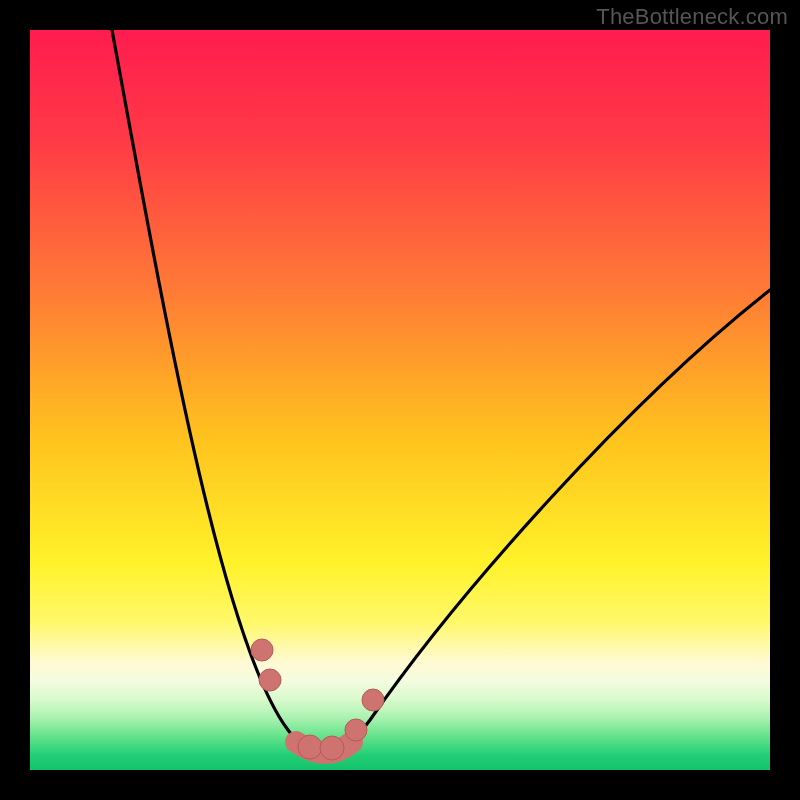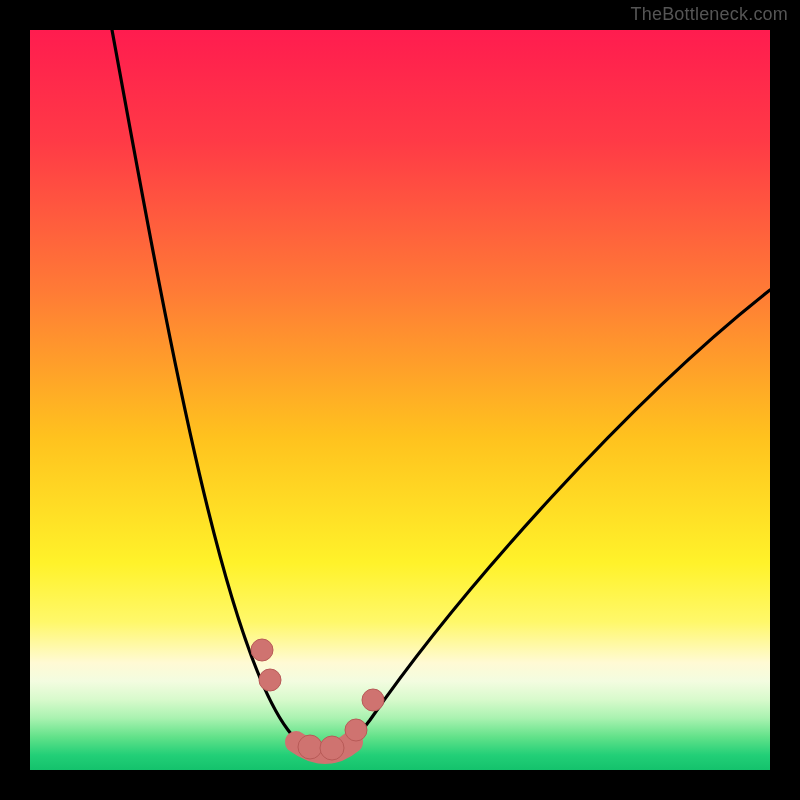--- a/index.html
+++ b/index.html
@@ -24,21 +24,21 @@
     left: 30px;
     top: 30px;
     width: 740px;
     height: 740px;
   }
   .watermark {
     position: absolute;
     top: 4px;
     right: 12px;
     color: #555;
-    font-size: 18px;
+    font-size: 22px;
     font-weight: 500;
     letter-spacing: 0.2px;
     user-select: none;
   }
 </style>
 </head>
 <body>
 
 <div class="frame">
 

